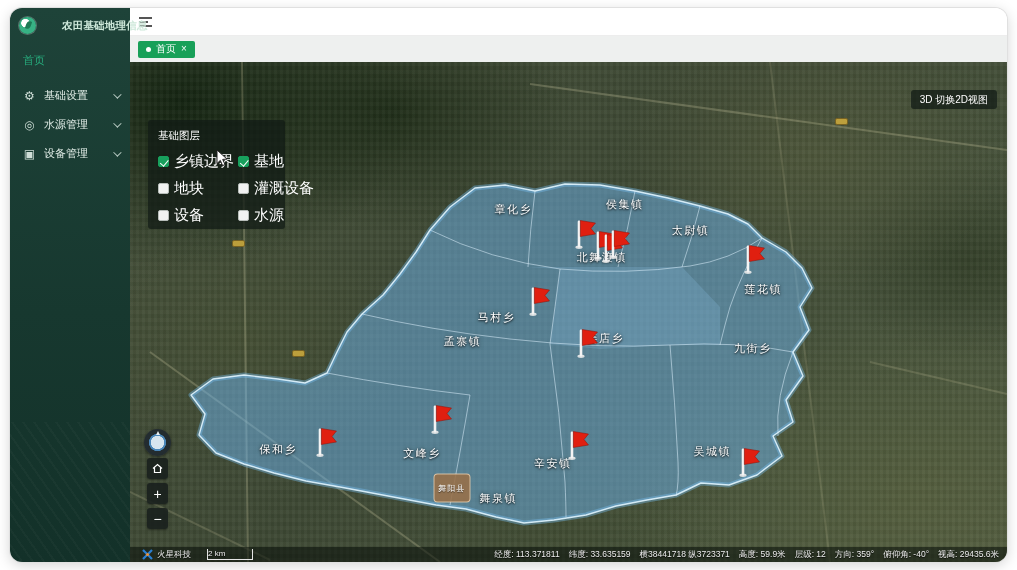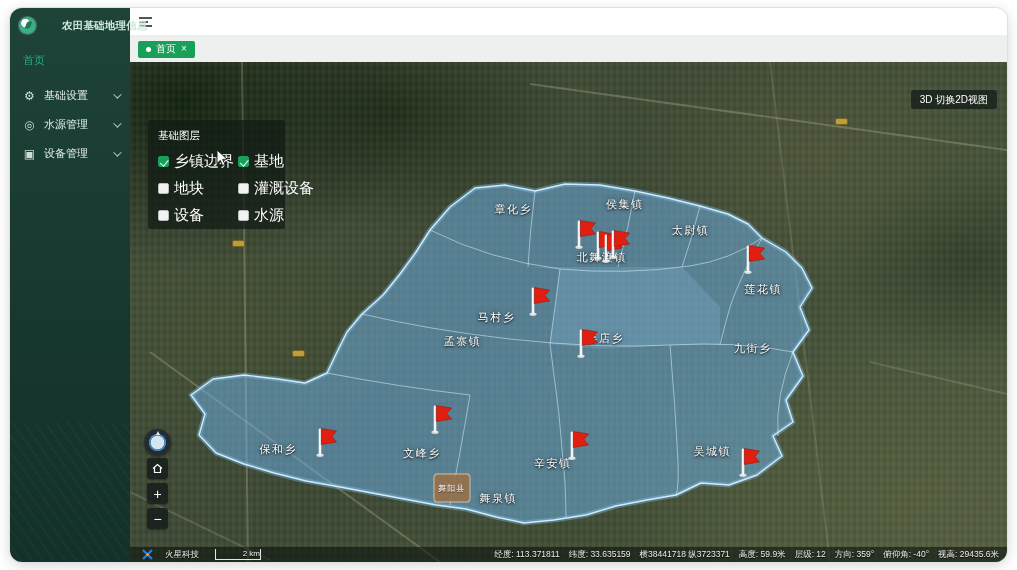--- a/index.html
+++ b/index.html
@@ -72,22 +72,22 @@
   .compass::after { content:""; position:absolute; left:11.5px; top:1.5px; width:0; height:0; border-left:2px solid transparent; border-right:2px solid transparent; border-bottom:4px solid #e8eef2; }
   .ctrl-btn { position:absolute; left:17px; width:21px; height:21px; background:rgba(24,31,29,.88); border-radius:3px; color:#fff; display:flex; align-items:center; justify-content:center; font-size:14px; line-height:1; z-index:10; cursor:pointer; box-shadow:0 1px 2px rgba(0,0,0,.4); }
   .ctrl-home { top:396px; font-size:11px; }
   .ctrl-zoomin { top:421px; }
   .ctrl-zoomout { top:446px; }
 
   .cursor-icon { position:absolute; left:86px; top:87px; z-index:15; pointer-events:none; }
 
   
   .statusbar { position:absolute; left:0; right:0; bottom:0; height:15px; background:rgba(8,14,10,.55); display:flex; align-items:center; padding:0 8px 0 12px; z-index:12; color:#ececec; font-size:8.5px; text-shadow:0 1px 1px rgba(0,0,0,.8); white-space:nowrap; }
-  .attr-label { margin-left:12px;font-family:Liberation Mono, monospace; }
-  .scalebar { margin-left:16px; display:inline-block; width:46px; text-align:right; font-size:8px; line-height:9px; border-bottom:1px solid #e6e6e6; border-left:1px solid #e6e6e6; border-right:1px solid #e6e6e6; height:11px; }
+  .attr-label { margin-left:4px;font-family:Liberation Mono, monospace; }
+  .scalebar { margin-left:16px; display:inline-block; width:46px; text-align:left; font-size:8px; line-height:9px; border-bottom:1px solid #e6e6e6; border-left:1px solid #e6e6e6; border-right:1px solid #e6e6e6; height:11px; }
   .status-items { margin-left:auto; display:flex; gap:9px; }
 </style>
 </head>
 <body>
 
 <div class="window">
 
   <div class="sidebar">
     <div class="sb-header">
       <span class="logo"></span>

